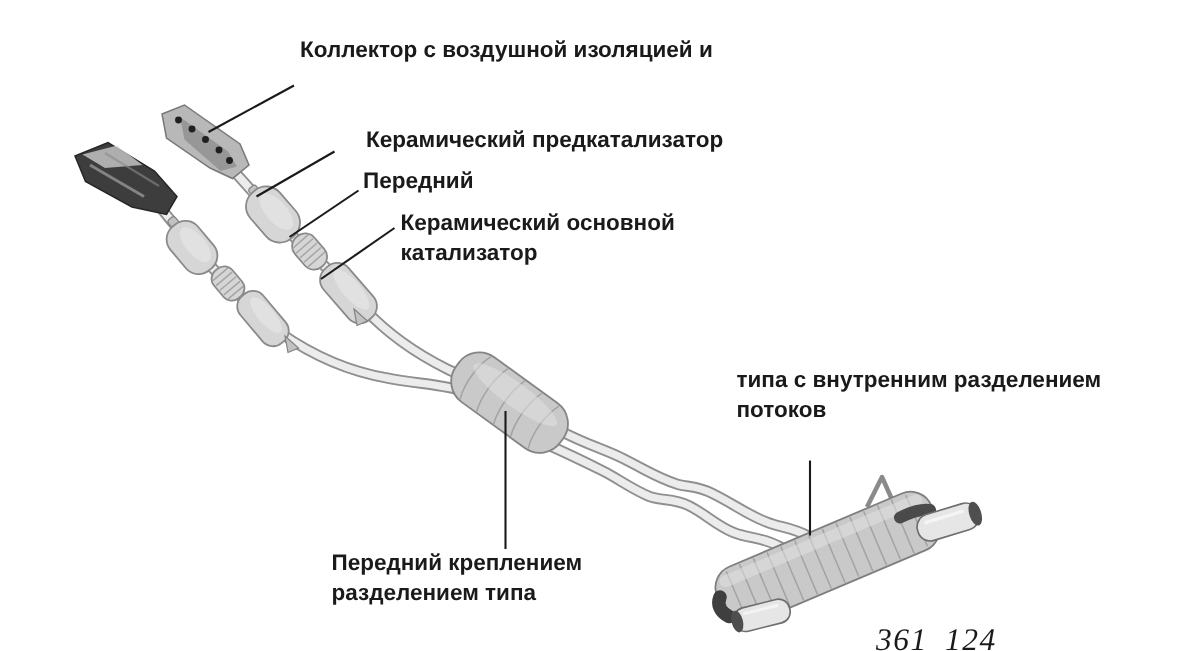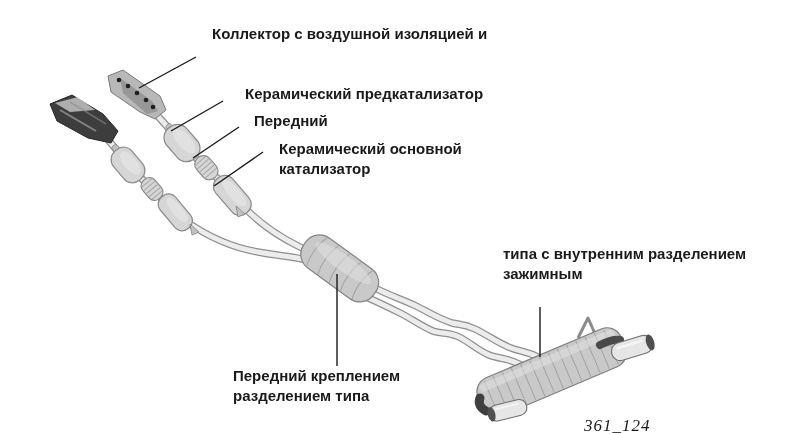--- a/index.html
+++ b/index.html
@@ -19,26 +19,26 @@
   html,body{margin:0;padding:0;background:#fff;}
   .stage{
     position:relative;width:800px;height:434px;overflow:hidden;
     background:var(--c-background);
     font-family:"Liberation Sans",sans-serif;
   }
   .stage svg{position:absolute;left:0;top:0;}
   .lbl{
     position:absolute;
     font-weight:700;font-size:15px;line-height:20px;
-    color:var(--c-text);white-space:nowrap;margin-left:12px;
+    color:var(--c-text);white-space:nowrap;
   }
   .fig-num{
     position:absolute;
     font-family:"Liberation Serif",serif;
-    font-style:italic;font-weight:400;font-size:17px;line-height:18px;
+    font-style:italic;font-weight:400;font-size:21px;line-height:18px;
     color:var(--c-text);letter-spacing:1px;
   }
   
   .tube-o{fill:none;stroke:var(--c-pipe-stroke);stroke-width:7.5;stroke-linecap:round;stroke-linejoin:round;}
   .tube-i{fill:none;stroke:var(--c-pipe-fill);stroke-width:5;stroke-linecap:round;stroke-linejoin:round;}
   .can{fill:var(--c-canister-fill);stroke:var(--c-canister-stroke);stroke-width:1.2;}
   .can-hl{fill:#e7e7e7;opacity:.65;}
   .rib{stroke:var(--c-rib-stroke);stroke-width:1;fill:none;opacity:.85;}
   .leader{stroke:var(--c-leader);stroke-width:1.4;}
   .dark-part{fill:var(--c-manifold-dark);stroke:#262626;stroke-width:1;}
@@ -178,36 +178,36 @@
       <line x1="263" y1="152" x2="214" y2="186" class="leader"></line>
       <line x1="540" y1="307" x2="540" y2="357" class="leader"></line>
       <line x1="337" y1="274" x2="337" y2="366" class="leader"></line>
     </g>
   </svg>
 
   <div class="lbl" style="left:200px;top:24px">
     <div>Коллектор с воздушной изоляцией и</div>
   </div>
 
-  <div class="lbl" style="left:233px;top:84px">
+  <div class="lbl" style="left:244px;top:84px">
     <div>Керамический предкатализатор</div>
   </div>
 
   <div class="lbl" style="left:242px;top:111px">
     <div>Передний</div>
   </div>
 
   <div class="lbl" style="left:267px;top:139px">
     <div>Керамический основной</div>
     <div>катализатор</div>
   </div>
 
   <div class="lbl" style="left:491px;top:244px">
     <div>типа с внутренним разделением</div>
-    <div>зажимным</div>
+    <div>потоков</div>
   </div>
 
   <div class="lbl" style="left:221px;top:366px">
     <div>Передний креплением</div>
     <div>разделением типа</div>
   </div>
 
   <div class="fig-num" style="left:584px;top:417px">361_124</div>
 
 </div>

